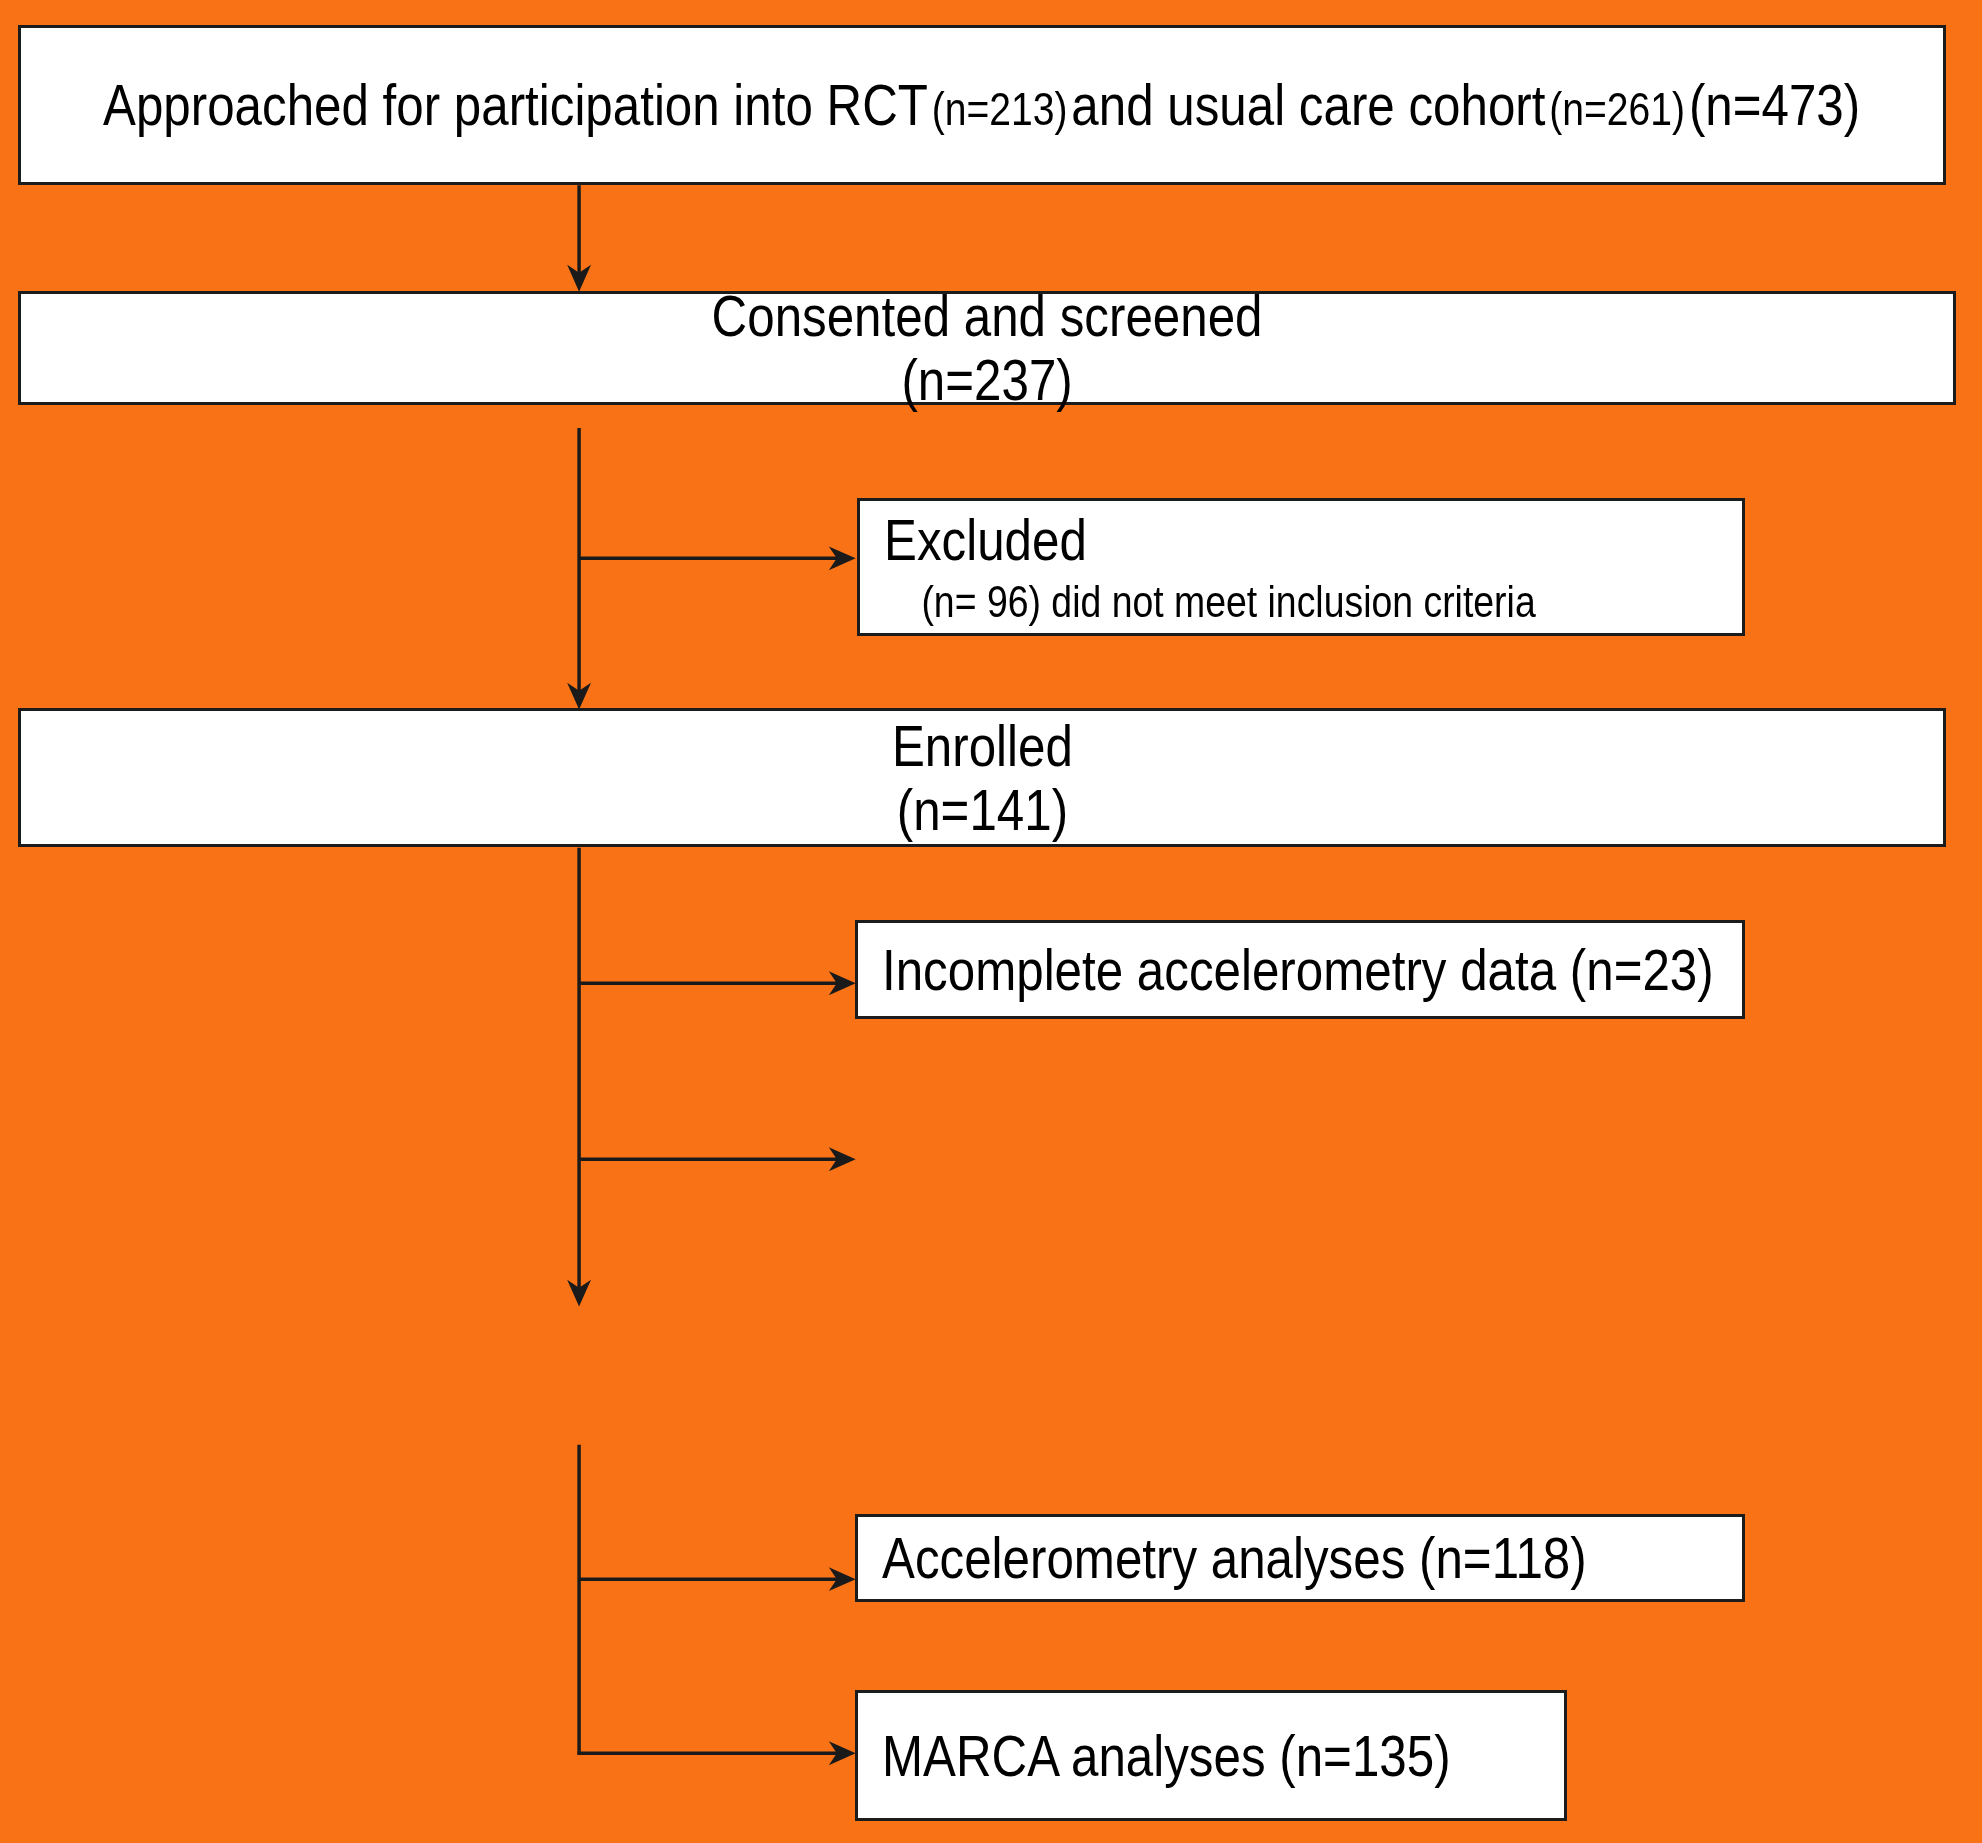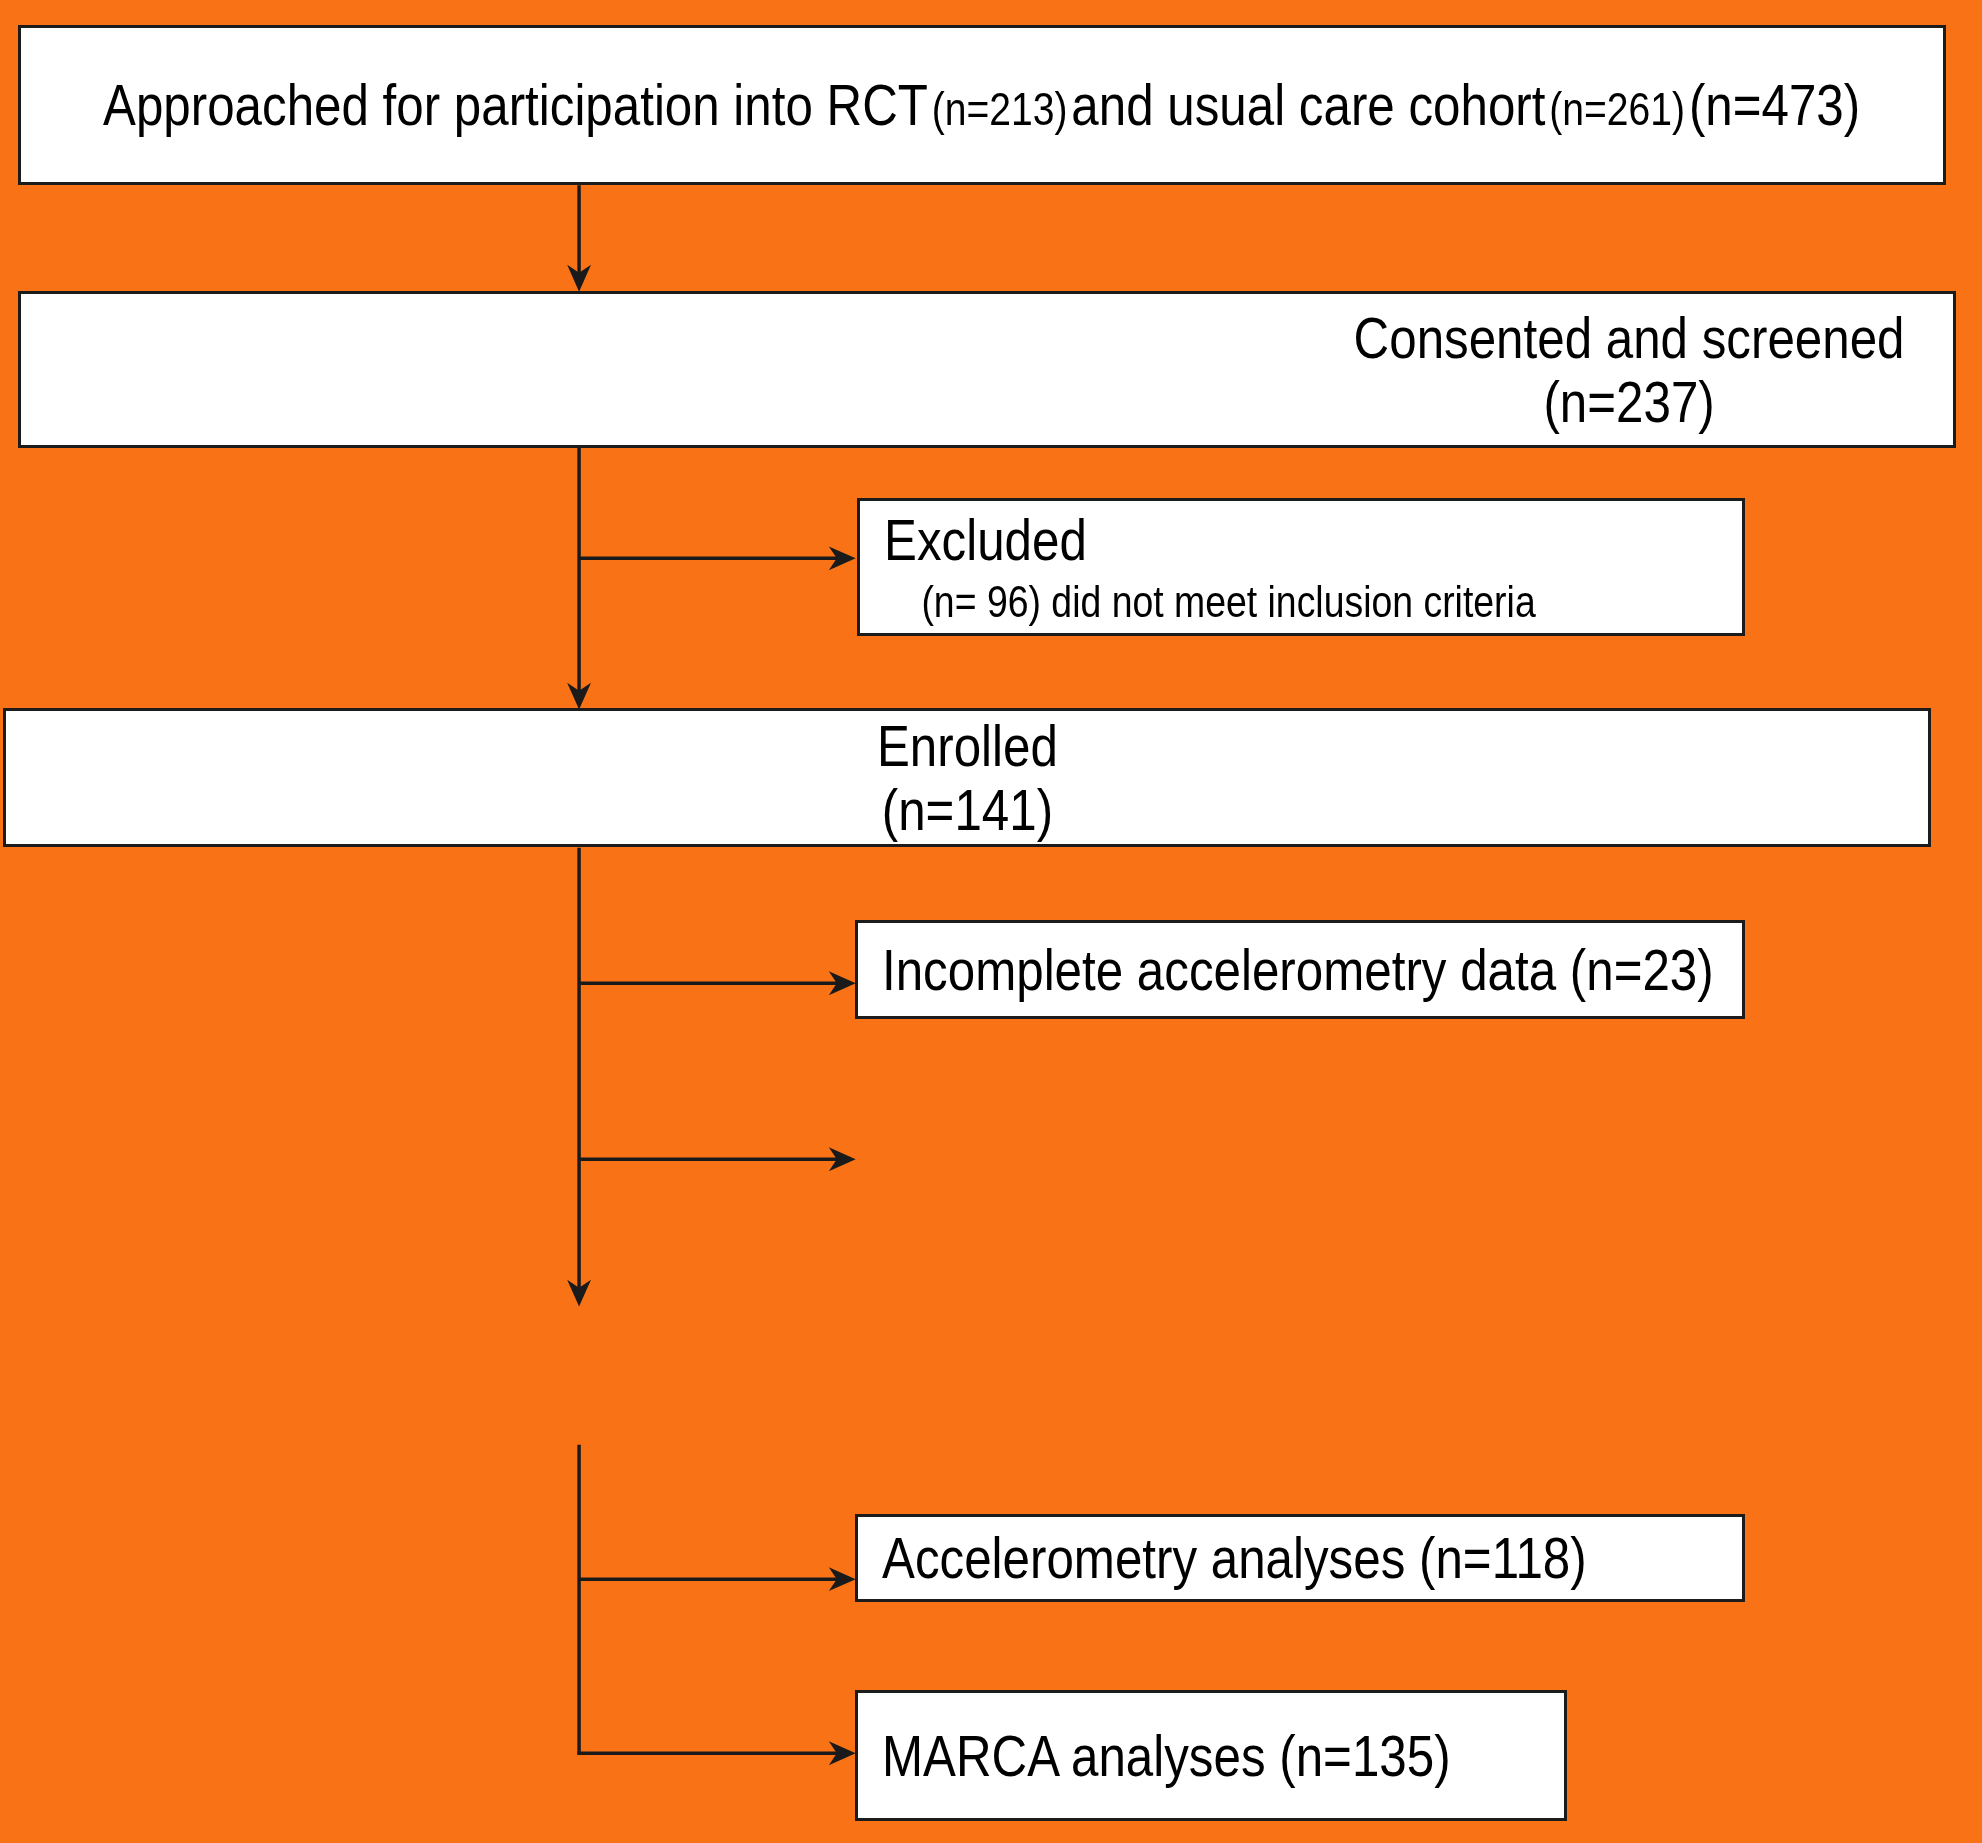--- a/index.html
+++ b/index.html
@@ -86,35 +86,35 @@
   <div class="box center" style="left:18px; top:25px; width:1928px; height:160px;">
     <div class="txt">
       <span class="lg">Approached for participation into RCT</span>
       <span class="sm">(n=213)</span>
       <span class="lg">and usual care cohort</span>
       <span class="sm">(n=261)</span>
       <span class="lg">(n=473)</span>
     </div>
   </div>
 
-  <div class="box center" style="left:18px; top:291px; width:1938px; height:157px;align-items:flex-end;">
+  <div class="box center" style="left:18px; top:291px; width:1938px; height:114px;">
     <div class="txt lg">
       <div>Consented and screened</div>
       <div>(n=237)</div>
     </div>
   </div>
 
   <div class="box left-box" style="left:857px; top:498px; width:888px; height:138px;">
     <div class="txt">
       <div class="lg">Excluded</div>
       <div class="detail">(n= 96) did not meet inclusion criteria</div>
     </div>
   </div>
 
-  <div class="box center" style="left:3px; top:708px; width:1928px; height:139px;">
+  <div class="box center" style="left:18px; top:708px; width:1928px; height:139px;">
     <div class="txt lg">
       <div>Enrolled</div>
       <div>(n=141)</div>
     </div>
   </div>
 
   <div class="box left-box" style="left:855px; top:920px; width:890px; height:99px;">
     <div class="txt lg">Incomplete accelerometry data (n=23)</div>
   </div>
 

